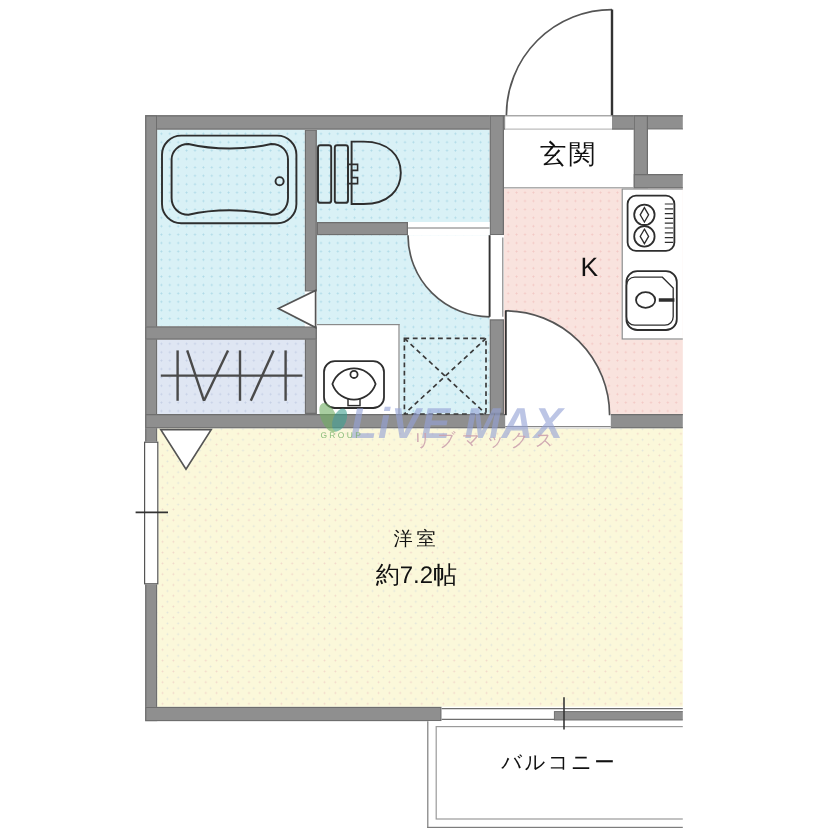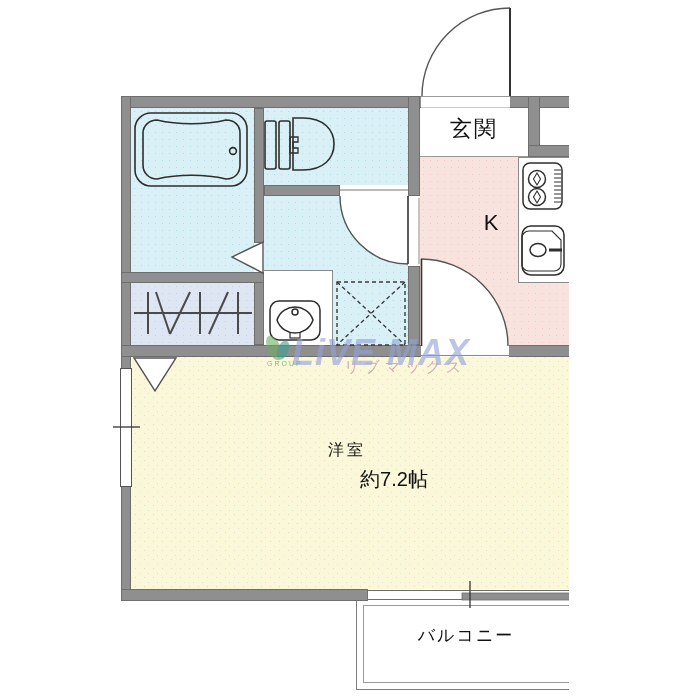--- a/index.html
+++ b/index.html
@@ -174,21 +174,21 @@
       <line x1="368" y1="590.5" x2="572" y2="590.5" stroke="#6e6e6e" stroke-width="1.2"></line>
       <line x1="368" y1="599.5" x2="474" y2="599.5" stroke="#6e6e6e" stroke-width="1.2"></line>
       <rect x="462" y="593" width="110" height="7" fill="#8f8f8f" stroke="#6e6e6e" stroke-width="0.8"></rect>
       <line x1="470" y1="581" x2="470" y2="608" stroke="#333" stroke-width="1.3"></line>
     </g>
   </svg>
 
   <div class="lbl lbl-genkan" style="left:474px;top:129px;">玄関</div>
   <div class="lbl lbl-k" style="left:491px;top:223px;">K</div>
   <div class="lbl lbl-room" style="left:347px;top:450px;">洋室</div>
-  <div class="lbl lbl-area" style="left:347px;top:479px;margin-left:47px;">約7.2帖</div>
+  <div class="lbl lbl-area" style="left:347px;top:479px;">約7.2帖</div>
   <div class="lbl lbl-balcony" style="left:466px;top:635px;">バルコニー</div>
 
   <svg class="wm-logo" width="38" height="32">
     <ellipse cx="16" cy="15" rx="6.5" ry="13" fill="var(--watermark_green)" transform="rotate(-24 16 15)"></ellipse>
     <ellipse cx="25" cy="17" rx="5.5" ry="10" fill="var(--watermark_teal)" transform="rotate(22 25 17)"></ellipse>
   </svg>
   <div class="wm-brand">LiVE MAX</div>
   <div class="wm-group">GROUP</div>
   <div class="wm-kana">リブマックス</div>
 

